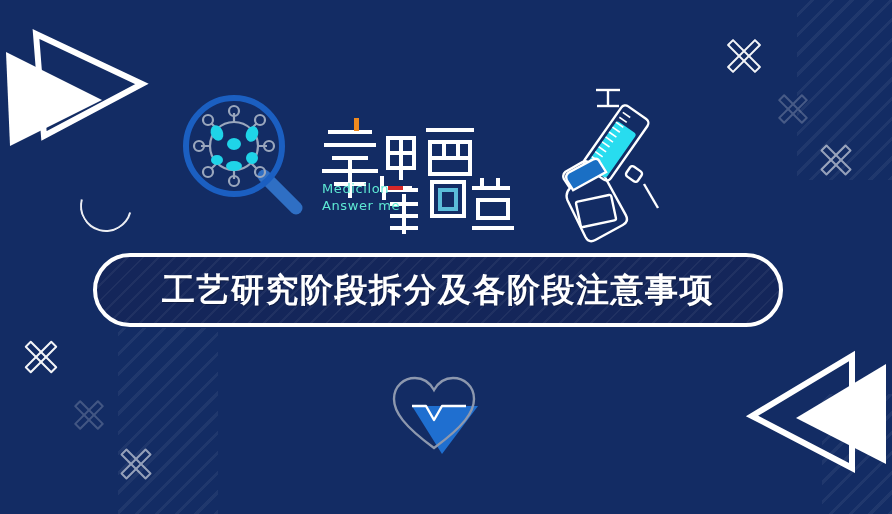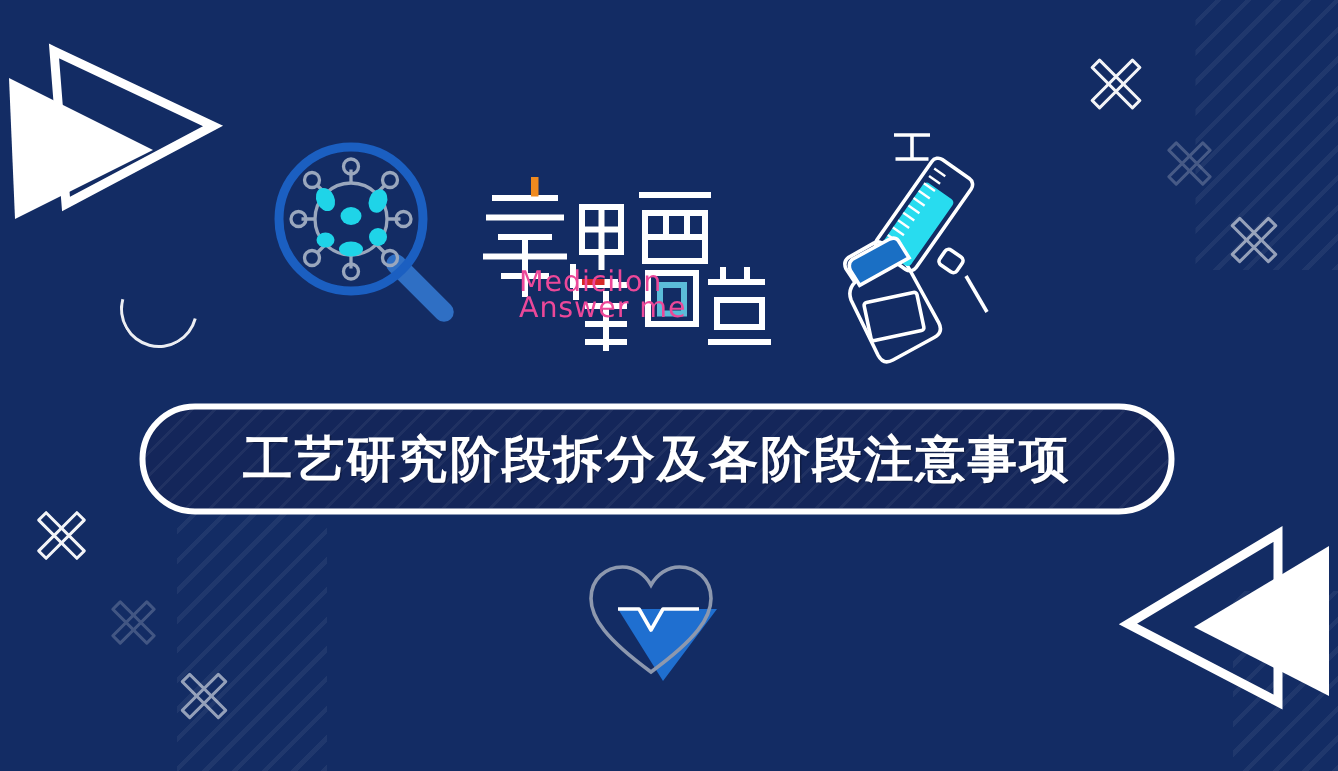--- a/index.html
+++ b/index.html
@@ -61,43 +61,42 @@
     border-right-color: transparent;
   }
 
   
   .tri { position: absolute; }
 
   
   .logo { position: absolute; left: 322px; top: 112px; width: 200px; height: 125px; }
   .logo-latin {
     position: absolute;
-    left: 24px;
+    left: 0;
     top: 68px;
-    color: #ec4899;
-    font-size: 19px;
+    color: #5eead4;
+    font-size: 13px;
     line-height: 17px;
     letter-spacing: 0.6px;
     font-family: "DejaVu Sans", sans-serif;
     white-space: nowrap;
   }
 
   
   .pill {
     position: absolute;
     left: 93px;
     top: 253px;
     width: 690px;
     height: 74px;
     border: 4px solid #ffffff;
     border-radius: 40px;
     background: #14265a;
     box-sizing: border-box;
     overflow: hidden;
-    margin-top: 16px;
   }
   .pill-hatch {
     position: absolute;
     inset: 0;
     background-image: repeating-linear-gradient(
       -45deg,
       rgba(255,255,255,0.05) 0px,
       rgba(255,255,255,0.05) 2px,
       rgba(255,255,255,0) 2px,
       rgba(255,255,255,0) 11px

